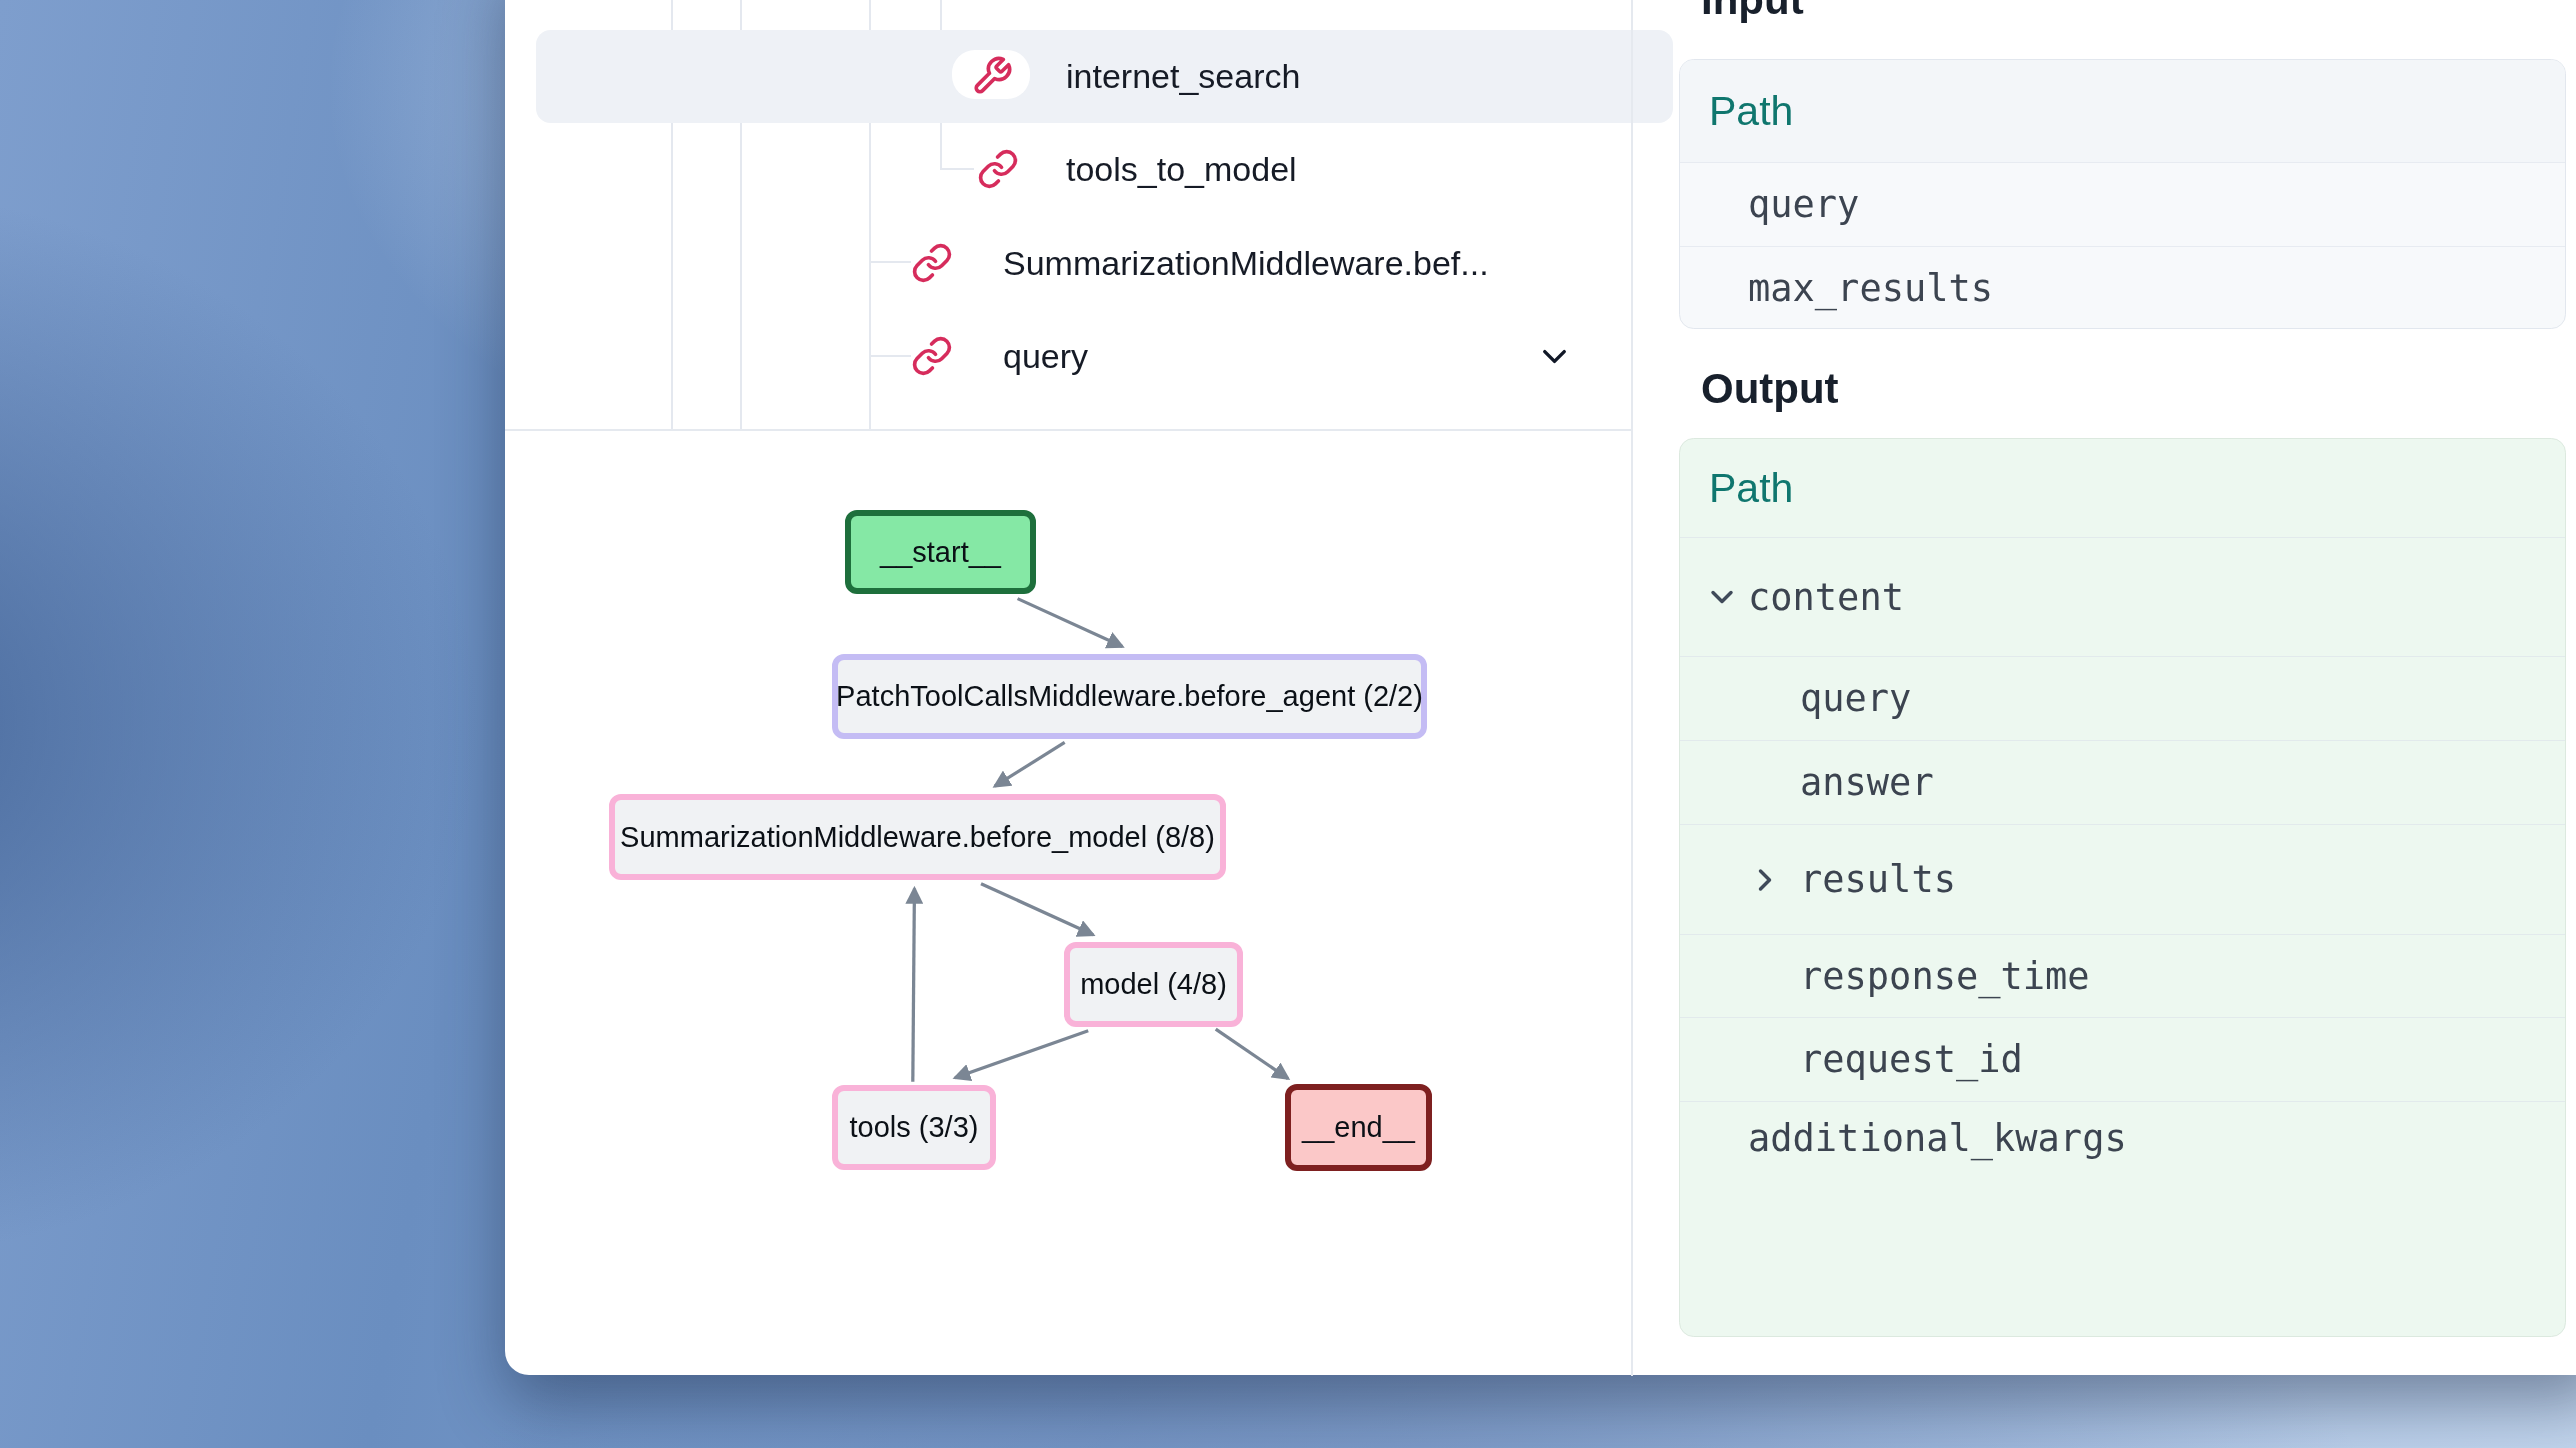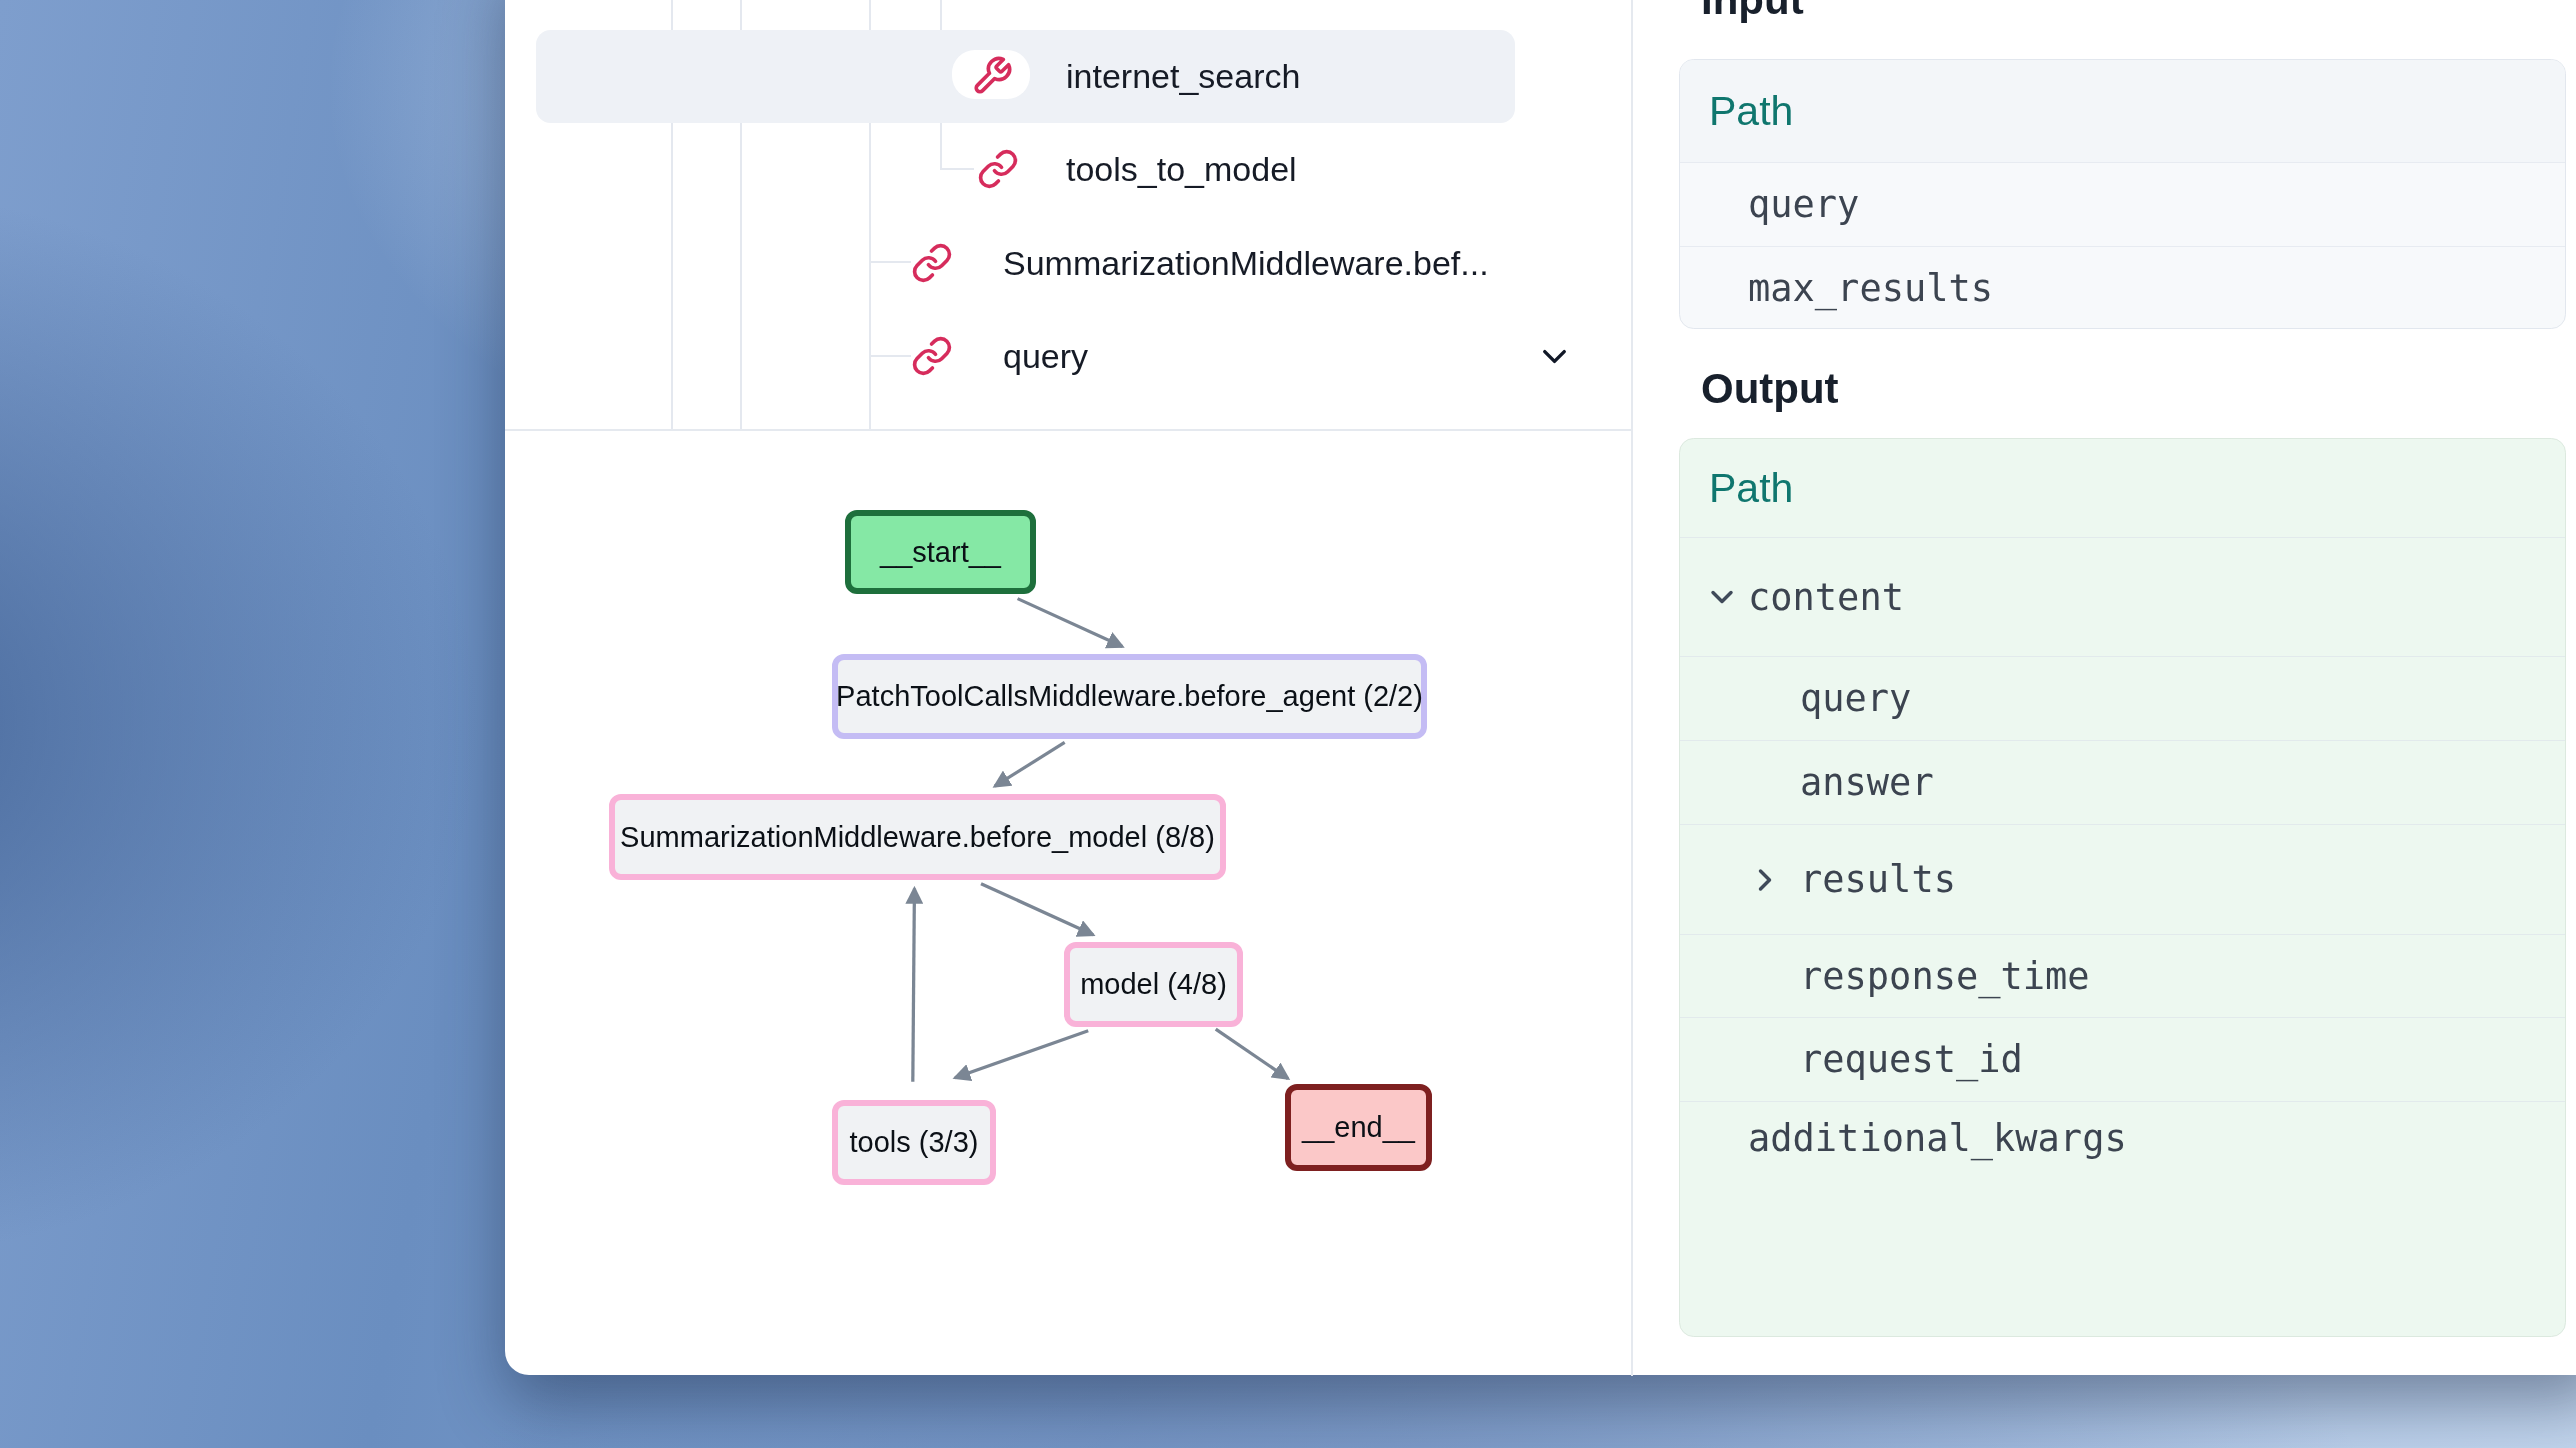--- a/index.html
+++ b/index.html
@@ -12,21 +12,21 @@
       radial-gradient(1624px 812px at 55% 112%, rgba(96,126,176,.65), rgba(96,126,176,0) 62%),
       linear-gradient(100deg,#7e9ecd 0%,#6a8ec0 22%,#7fa0cf 48%,#a7c1e4 72%,#c3d6ee 100%);
   }
   
   .window{position:absolute;left:505px;top:-49px;width:2103px;height:1424px;background:#ffffff;
     border-radius:24px;box-shadow:0 28px 65px rgba(22,38,66,.45);}
   .v-divider{position:absolute;left:1631px;top:0;width:1.6px;height:1376px;background:#e5e9ef;}
   .tree-divider{position:absolute;left:505px;top:429px;width:1126px;height:1.6px;background:#e5e9ef;}
   
   .guide{position:absolute;background:#e4e8ef;}
-  .tree-row{position:absolute;left:536px;width:979px;height:93px;border-radius:14.6px;}
+  .tree-row{position:absolute;left:536px;width:1137px;height:93px;border-radius:14.6px;}
   .tree-row.selected{background:#eef1f6;}
   .tree-badge{position:absolute;width:78px;height:49px;background:#ffffff;border-radius:23px;}
   .tree-icon{position:absolute;width:42px;height:42px;}
   .tree-icon svg{width:100%;height:100%;display:block;}
   .tree-label{position:absolute;height:47px;line-height:47px;font-size:34px;color:#161b26;white-space:nowrap;}
   .tree-chevron{position:absolute;width:39px;height:39px;}
   .tree-chevron svg{width:100%;height:100%;display:block;}
   
   #edges{position:absolute;left:0;top:0;pointer-events:none;}
   .gnode{position:absolute;display:flex;align-items:center;justify-content:center;
@@ -130,21 +130,21 @@
       <line x1="1124" y1="1332" x2="1126" y2="1094" marker-end="url(#arrow)"></line>
       <line x1="1497" y1="1267" x2="1586" y2="1328" marker-end="url(#arrow)"></line>
     </g>
   </svg>
 
   <div id="graph-nodes">
       <div class="gnode start" style="left: 845px; top: 510px; width: 191px; height: 84px;">__start__</div>
       <div class="gnode middleware" style="left: 832px; top: 654px; width: 595px; height: 85px;">PatchToolCallsMiddleware.before_agent (2/2)</div>
       <div class="gnode task" style="left: 609px; top: 794px; width: 617px; height: 86px;">SummarizationMiddleware.before_model (8/8)</div>
       <div class="gnode task" style="left: 1064px; top: 942px; width: 179px; height: 85px;">model (4/8)</div>
-      <div class="gnode task" style="left: 832px; top: 1085px; width: 164px; height: 85px; margin-top: 15px;">tools (3/3)</div>
+      <div class="gnode task" style="left: 832px; top: 1085px; width: 164px; height: 85px;">tools (3/3)</div>
       <div class="gnode end" style="left: 1285px; top: 1084px; width: 147px; height: 87px;">__end__</div>
     </div>
 
   <div class="io-heading" style="top:-24px;">Input</div>
 
   <div class="io-table input" style="top:59px;height:270px;">
     <div class="io-head" style="height:102px;">Path</div>
     <div id="input-rows">
         <div class="io-row lvl1" style="height: 84px;">
           <span>query</span>

